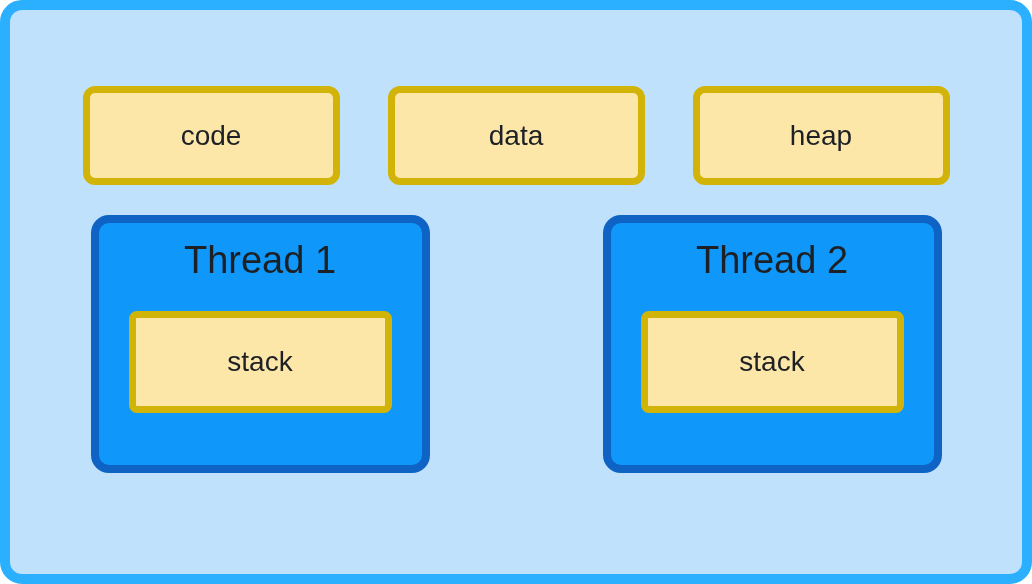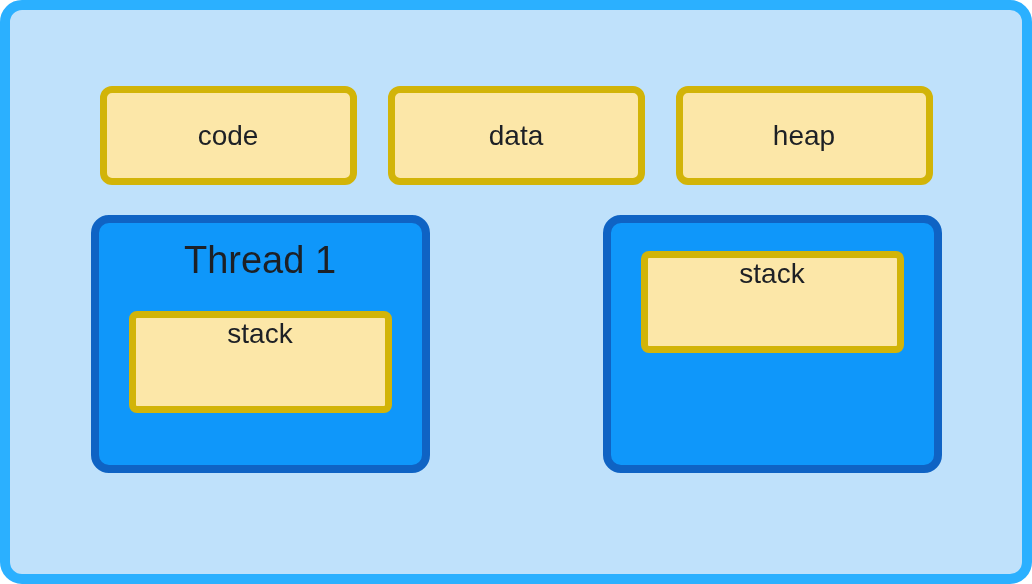--- a/index.html
+++ b/index.html
@@ -22,21 +22,21 @@
     display:flex;flex-direction:column;align-items:center;
   }
   .process-title{
     margin-top:28px;
     font-size:41px;line-height:48px;
     letter-spacing:.5px;
     color:var(--text);
   }
   .segments-row{
     margin-top:76px;
-    display:flex;gap:31px;justify-content:center;
+    display:flex;gap:48px;justify-content:center;
   }
   .segment-box{
     width:257px;height:99px;
     background:var(--segment-fill);
     border:7px solid var(--segment-border);
     border-radius:12px;
     display:flex;align-items:center;justify-content:center;
   }
   .segment-label{font-size:28px;}
   .threads-row{
@@ -54,21 +54,21 @@
     margin-top:14px;
     font-size:38px;line-height:46px;
     color:var(--text);
   }
   .stack-box{
     margin-top:28px;
     width:263px;height:102px;
     background:var(--segment-fill);
     border:7px solid var(--segment-border);
     border-radius:8px;
-    display:flex;align-items:flex-start;justify-content:center;
+    display:flex;align-items:center;justify-content:center;
   }
 </style>
 </head>
 <body>
 
 <div class="process">
 
 
   <div class="segments-row">
     <div class="segment-box">
@@ -85,20 +85,21 @@
   <div class="threads-row">
 
     <div class="thread-box">
       <div class="thread-title">Thread 1</div>
       <div class="stack-box">
         <span class="segment-label">stack</span>
       </div>
     </div>
 
     <div class="thread-box">
+      <div class="thread-title">Thread 2</div>
       <div class="stack-box">
         <span class="segment-label">stack</span>
       </div>
     </div>
 
   </div>
 
 </div>
 
 </body></html>

